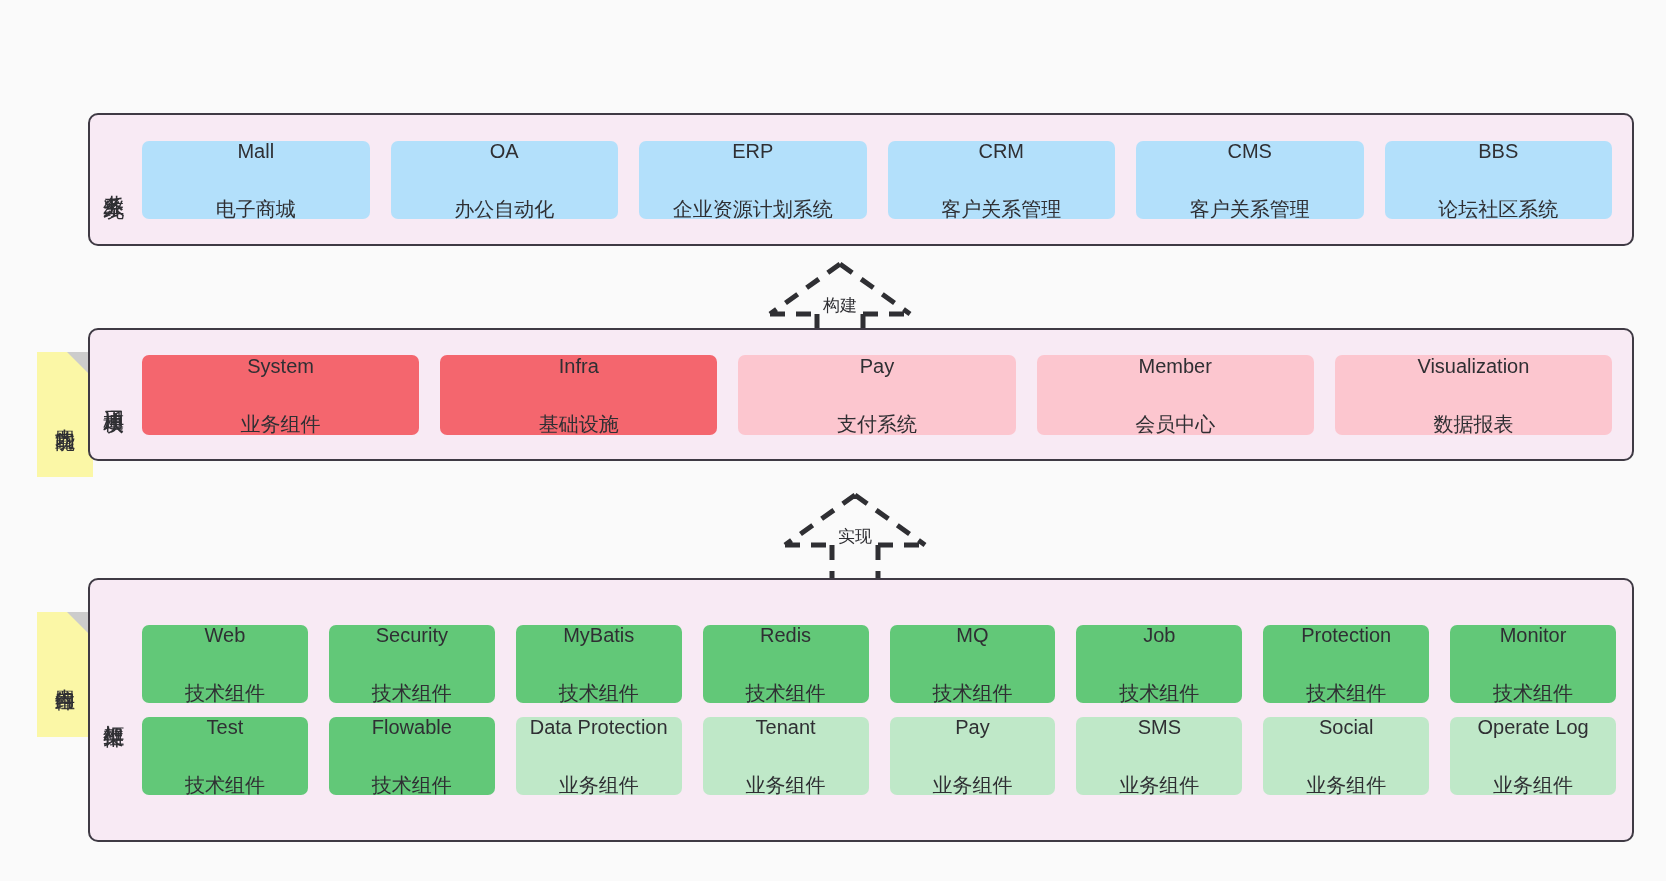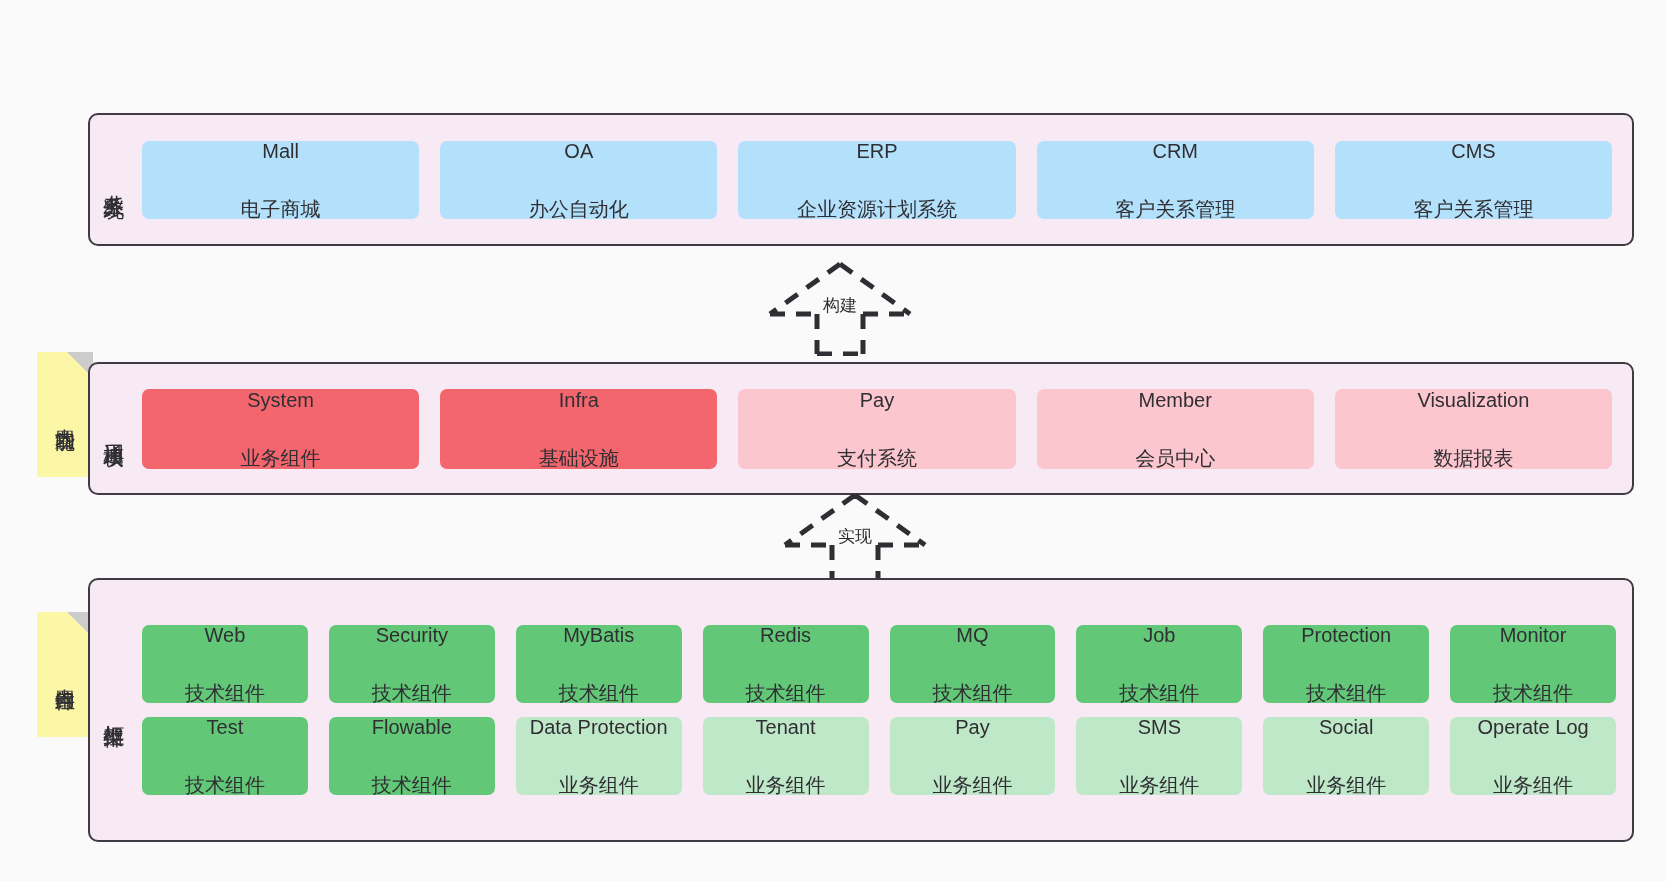--- a/index.html
+++ b/index.html
@@ -88,21 +88,21 @@
   .node.wrap .n-title { white-space: normal; }
 
   .biz-node   { background: #b3e0fb; height: 78px; }
   .mod-strong { background: #f4666e; height: 80px; }
   .mod-soft   { background: #fcc6cf; height: 80px; }
   .fw-tech    { background: #62c878; height: 78px; }
   .fw-biz     { background: #bfe8c8; height: 78px; }
 
   
   #layer-business  { left: 88px;  top: 113px; width: 1546px; height: 133px; }
-  #layer-modules   { left: 88px;  top: 362px; width: 1546px; height: 133px; }
+  #layer-modules   { left: 88px;  top: 328px; width: 1546px; height: 133px; }
   #layer-framework { left: 88px;  top: 578px; width: 1546px; height: 264px; }
 
   #layer-business .layer-body,
   #layer-modules  .layer-body { padding-right: 20px; }
 
   
   .note {
     position: absolute;
     width: 56px;
     background: #fbf7a6;
@@ -173,20 +173,24 @@
           <span class="n-sub">企业资源计划系统</span>
         </div>
         <div class="node biz-node">
           <span class="n-title">CRM</span>
           <span class="n-sub">客户关系管理</span>
         </div>
         <div class="node biz-node">
           <span class="n-title">CMS</span>
           <span class="n-sub">客户关系管理</span>
         </div>
+        <div class="node biz-node">
+          <span class="n-title">BBS</span>
+          <span class="n-sub">论坛社区系统</span>
+        </div>
       </div>
     </div>
   </div>
 
   <div class="arrow" id="arrow-build">
     <svg width="170" height="98" viewBox="0 0 170 98" fill="none" xmlns="http://www.w3.org/2000/svg">
       <path d="M85 6 L155 56 M85 6 L15 56" stroke="#2f2f33" stroke-width="5" stroke-dasharray="15 11" fill="none"></path>
       <path d="M15 56 L62 56 M108 56 L155 56" stroke="#2f2f33" stroke-width="5" stroke-dasharray="15 11" fill="none"></path>
       <path d="M62 56 L62 96 M108 56 L108 96 M62 96 L108 96" stroke="#2f2f33" stroke-width="5" stroke-dasharray="15 11" fill="none"></path>
     </svg>

